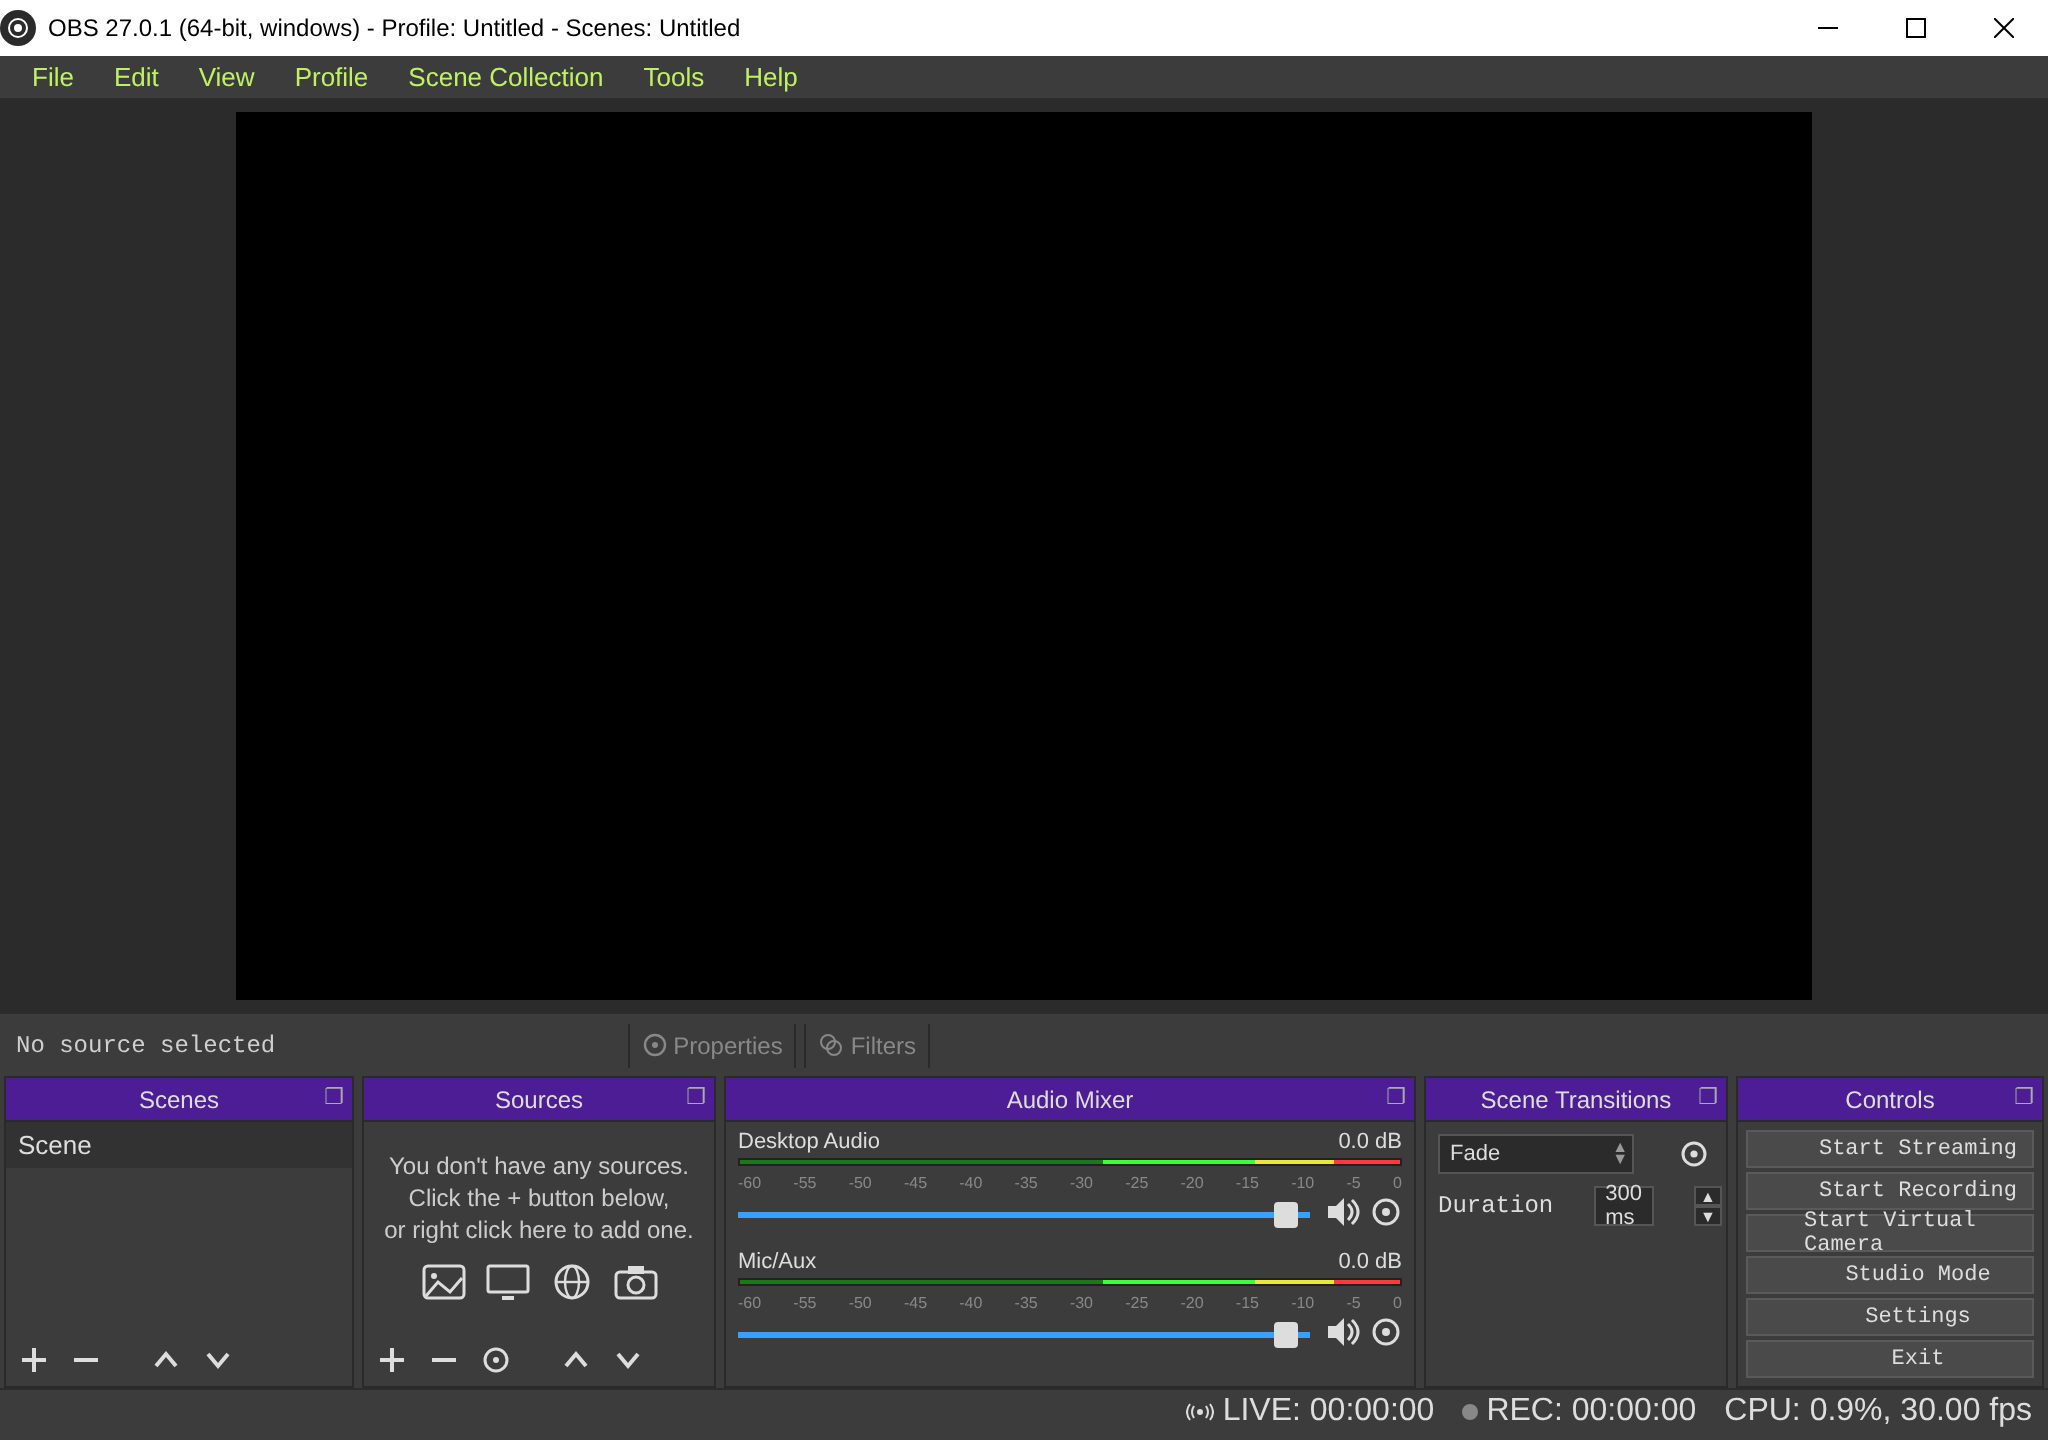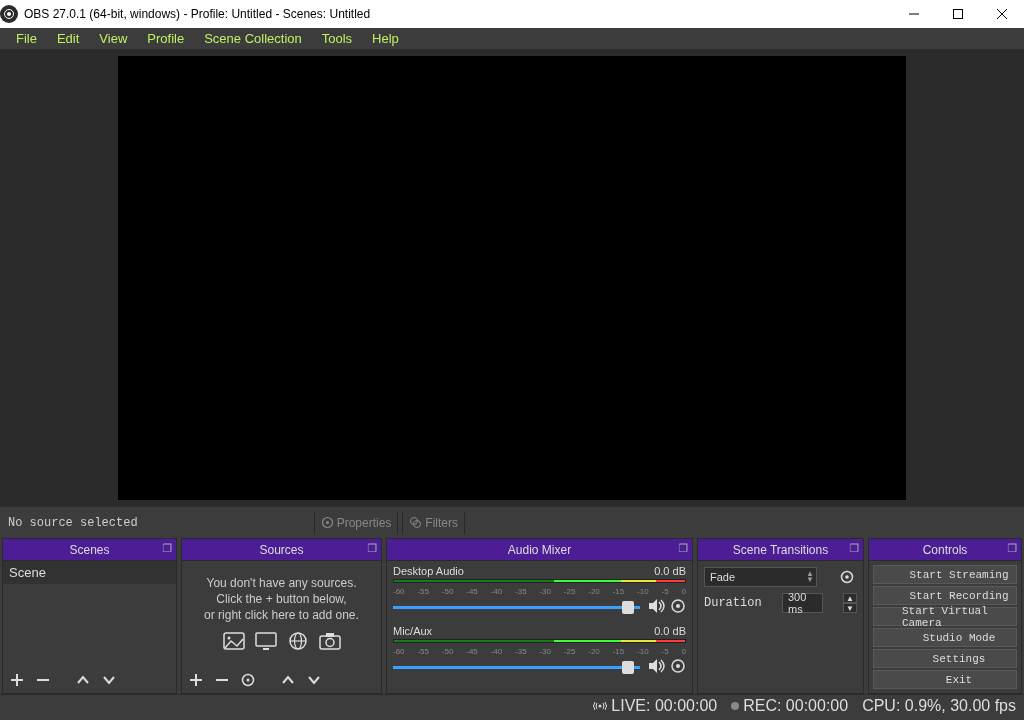--- a/index.html
+++ b/index.html
@@ -34,38 +34,38 @@
 .dock .head { height: 22px; display: flex; align-items: center; justify-content: center; position: relative; background: #4c1d95; border-bottom: 1px solid #2a2a2a; font-size: 12px; }
 .dock .head .pop { position: absolute; right: 4px; top: 3px; }
 .dock .body { flex: 1; overflow: hidden; }
 .dock .foot { height: 26px; display: flex; align-items: center; padding: 0 4px; gap: 6px; }
 .foot .ico { width: 20px; height: 20px; display: flex; align-items: center; justify-content: center; color: #ddd; }
 .foot .sep { width: 8px; }
 
 .scenes { width: 175px; }
 .scene-item { padding: 4px 6px; background: #323232; color: #ddd; font-size: 13px; }
 
-.sources { width: 201px; }
+.sources { width: 177px; }
 .sources .body { display: flex; flex-direction: column; align-items: center; justify-content: center; text-align: center; padding: 6px 10px; color: #ccc; font-size: 12px; line-height: 1.35; }
 .src-icons { display: flex; gap: 4px; margin-top: 6px; }
 .src-icons div { width: 28px; height: 24px; display: flex; align-items: center; justify-content: center; }
 
 .mixer { flex: 1; }
 .mixer .body { padding: 4px 6px; font-family: 'Courier New', monospace; }
 .channel { margin-bottom: 8px; }
 .ch-top { display: flex; justify-content: space-between; font-size: 11px; color: #ddd; }
 .meter-wrap { position: relative; height: 6px; margin: 2px 0; }
 .meter { height: 4px; background: linear-gradient(to right, #1a7a1a 0%, #1a7a1a 55%, #3aff3a 55%, #3aff3a 78%, #e8e83a 78%, #e8e83a 90%, #ff3a3a 90%, #ff3a3a 100%); border: 1px solid #222; }
 .ticks { display: flex; justify-content: space-between; font-size: 8px; color: #888; margin-top: 1px; }
 .ch-controls { display: flex; align-items: center; margin-top: 2px; }
 .slider-track { flex: 1; height: 3px; background: #3aa0ff; position: relative; }
 .slider-thumb { position: absolute; right: 6px; top: -5px; width: 12px; height: 13px; background: #ddd; border-radius: 2px; }
 .ch-right { display: flex; align-items: center; gap: 4px; margin-left: 8px; }
 
-.transitions { width: 167px; }
+.transitions { width: 152px; }
 .transitions .body { padding: 6px; font-size: 12px; }
 .t-row { display: flex; align-items: center; margin-bottom: 6px; gap: 20px; }
 .t-select { flex: 1; height: 20px; background: #2b2b2b; border: 1px solid #555; display: flex; align-items: center; padding: 0 5px; font-size: 11px; position: relative; }
 .t-select .updown { position: absolute; right: 2px; font-size: 8px; line-height: 6px; color: #999; }
 .sq { width: 20px; height: 20px; display: flex; align-items: center; justify-content: center; background: #3c3c3c; }
 .spin-col { display: flex; flex-direction: column; }
 .spin-col div { width: 14px; height: 10px; background: #2b2b2b; display: flex; align-items: center; justify-content: center; font-size: 8px; border: 1px solid #555; }
 .t-lbl { width: 58px; font-family:'Courier New',monospace; }
 
 .controls { width: 154px; }

